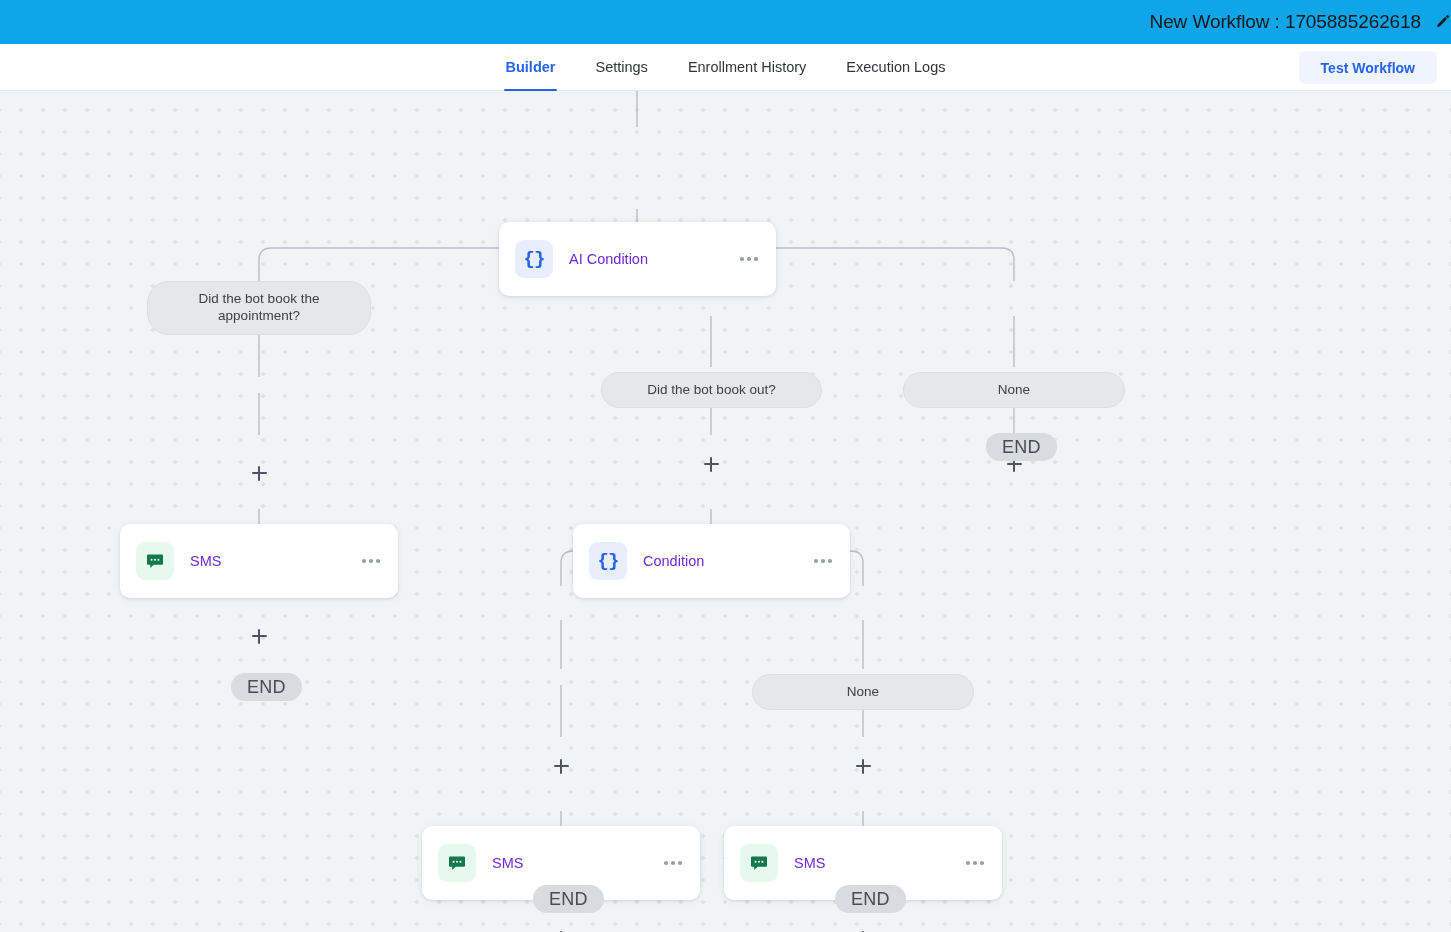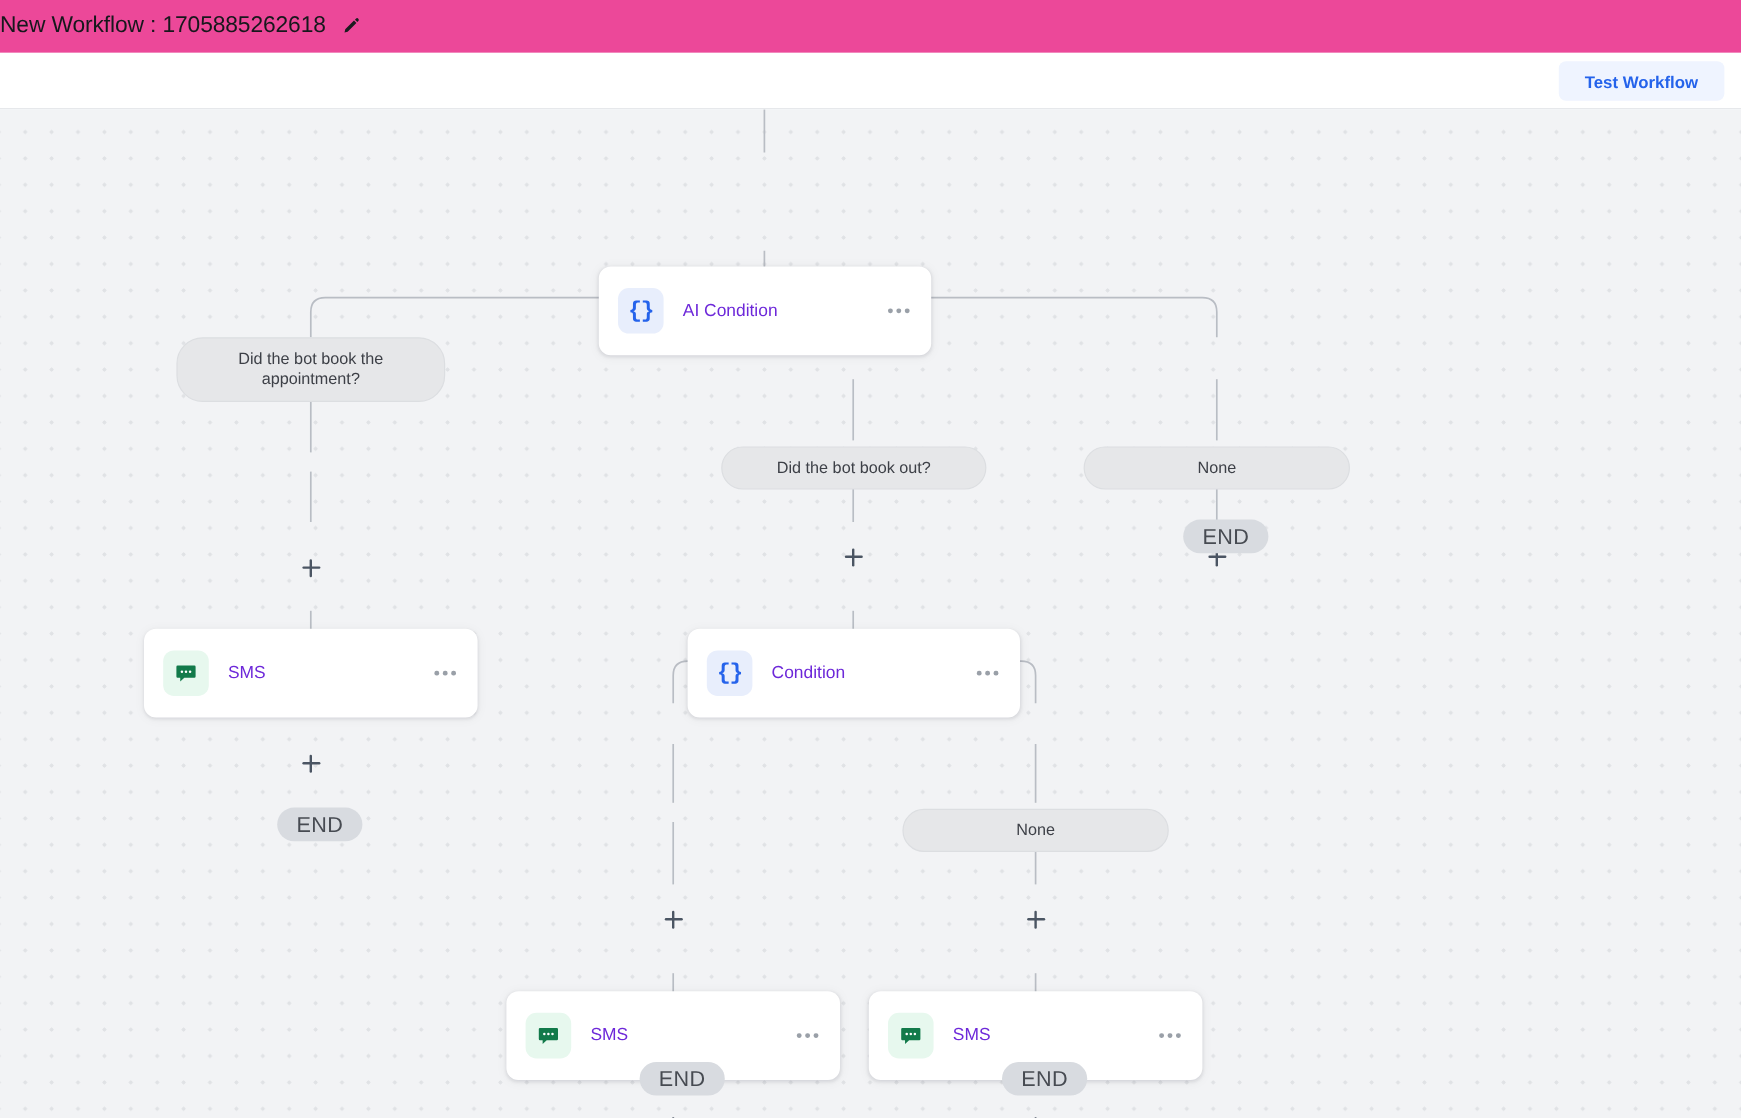--- a/index.html
+++ b/index.html
@@ -7,24 +7,24 @@
     width: 1451px;
     height: 932px;
     overflow: hidden;
     font-family: "Liberation Sans", sans-serif;
     background: #ffffff;
   }
 
   
   .topbar {
     height: 44px;
-    background: #ec4899;
-    display: flex;
-    align-items: center;
-    justify-content: flex-start;
+    background: #0ea5e9;
+    display: flex;
+    align-items: center;
+    justify-content: flex-end;
     position: relative;
   }
   .wf-title-wrap {
     display: flex;
     align-items: center;
     gap: 14px;
   }
   .wf-title {
     font-size: 19px;
     color: #16181c;
@@ -215,20 +215,26 @@
     <span class="wf-title">New Workflow : 1705885262618</span>
     <span class="edit-icon">
       <svg width="16" height="16" viewBox="0 0 16 16">
         <path d="M11.6 1.6a1.4 1.4 0 0 1 2 2l-.8.8-2-2 .8-.8zM10 3.1l2 2L4.7 12.4l-2.6.6.6-2.6L10 3.1z" fill="#1a1c1f"></path>
       </svg>
     </span>
   </div>
 </div>
 
 <div class="tabbar">
+  <div class="tabs">
+    <div class="tab active">Builder</div>
+    <div class="tab">Settings</div>
+    <div class="tab">Enrollment History</div>
+    <div class="tab">Execution Logs</div>
+  </div>
   <button class="test-btn">Test Workflow</button>
 </div>
 
 <div class="canvas">
 
   <svg class="edges" viewBox="0 0 1451 841" preserveAspectRatio="none">
     <g fill="none" stroke="#b9bdc4" stroke-width="1.4">
 
       <path d="M637 0 V36"></path>
 

